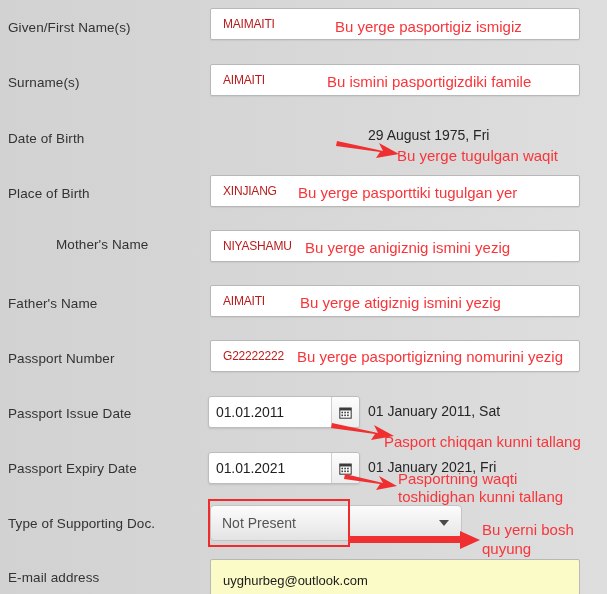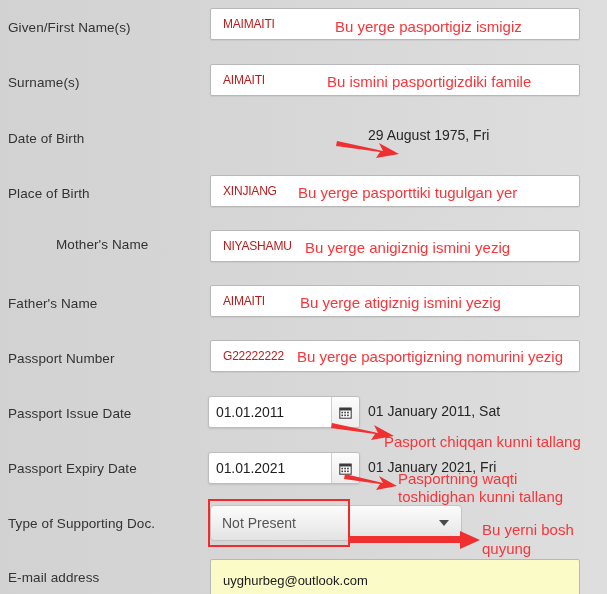--- a/index.html
+++ b/index.html
@@ -176,20 +176,21 @@
   <div class="text-input" style="top:64px;">
     <span class="val">AIMAITI</span>
   </div>
   <div class="annot" style="left:327px; top:73px;">Bu ismini pasportigizdiki famile</div>
 
   <div class="field-label" style="top:131px;">Date of Birth</div>
   <div class="date-readout" style="left:368px; top:127px;">29 August 1975, Fri</div>
   <svg class="arrow" style="left:335px; top:138px;" width="66" height="24" viewBox="0 0 66 24">
     <path d="M2 3 L48 13 L44 5 L64 16 L41 20 L45 14 L1 8 Z" fill="#f03030"></path>
   </svg>
+  <div class="annot" style="left:397px; top:147px;">Bu yerge tugulgan waqit</div>
 
   <div class="field-label" style="top:186px;">Place of Birth</div>
   <div class="text-input" style="top:175px;">
     <span class="val">XINJIANG</span>
   </div>
   <div class="annot" style="left:298px; top:184px;">Bu yerge pasporttiki tugulgan yer</div>
 
   <div class="field-label" style="top:237px;margin-left:48px;">Mother's Name</div>
   <div class="text-input" style="top:230px;">
     <span class="val">NIYASHAMU</span>

